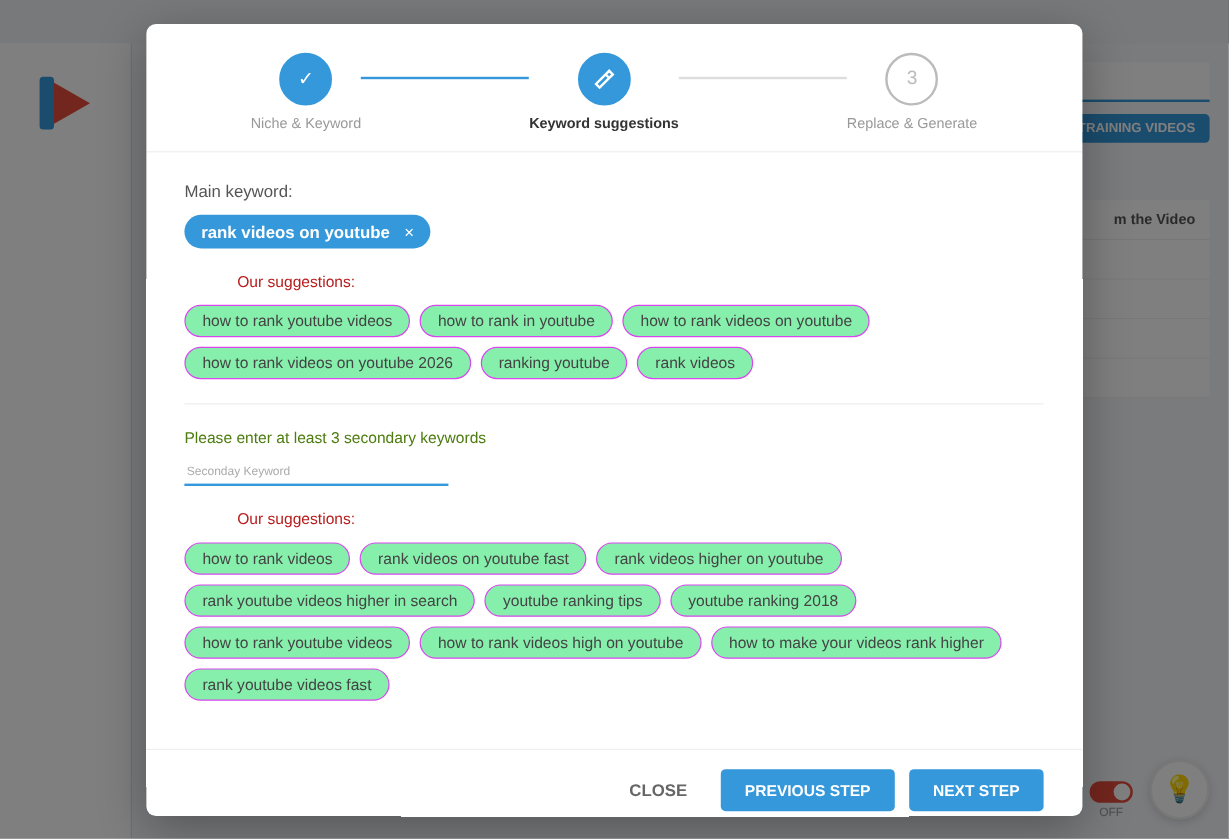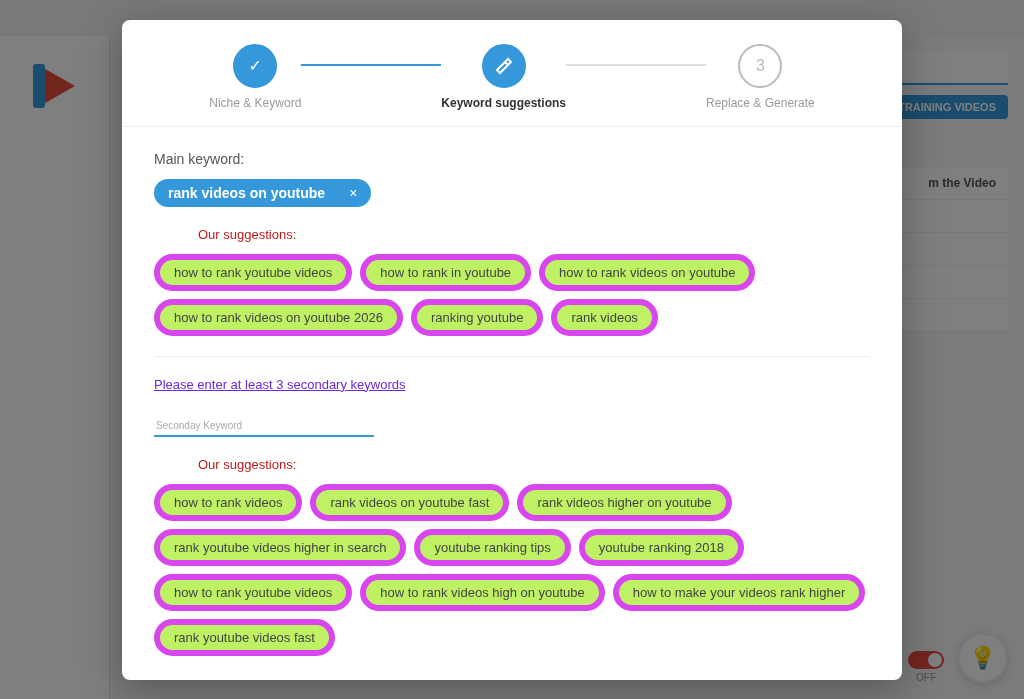--- a/index.html
+++ b/index.html
@@ -249,21 +249,21 @@
     .section-label {
       font-size: 14px;
       color: #555;
       margin-bottom: 12px;
       font-weight: 500;
     }
 
     .main-keyword-tag {
       display: inline-flex;
       align-items: center;
-      gap: 24px;
+      gap: 12px;
       background: #3498db;
       color: #fff;
       border-radius: 20px;
       padding: 6px 14px;
       font-size: 14px;
       font-weight: 600;
       margin-bottom: 20px;
     }
     .main-keyword-tag .close-x {
       cursor: pointer;
@@ -281,47 +281,46 @@
     .tags-container {
       display: flex;
       flex-wrap: wrap;
       gap: 8px;
       margin-bottom: 16px;
     }
 
     .tag-pill {
       display: inline-flex;
       align-items: center;
-      border: 6px solid #d946ef;
+      border: 1px solid #d946ef;
       border-radius: 20px;
       padding: 5px 14px;
       font-size: 13px;
       color: #444;
       cursor: pointer;
-      background: #bef264;
+      background: #86efac;
       white-space: nowrap;
     }
 
     .divider {
       border: none;
       border-top: 1px solid #eee;
       margin: 20px 0;
     }
 
     .secondary-section-label {
       font-size: 14px;
       color: #555;
       margin-bottom: 6px;
     }
 
     .error-text {
-      color: #6d28d9;
+      color: #4d7c0f;
       font-size: 13px;
-      margin-bottom: 24px;
-      text-decoration: underline;
+      margin-bottom: 12px;
     }
 
     .secondary-input {
       border: none;
       border-bottom: 2px solid #3498db;
       outline: none;
       font-size: 10px;
       color: #333;
       padding: 4px 2px;
       width: 220px;

